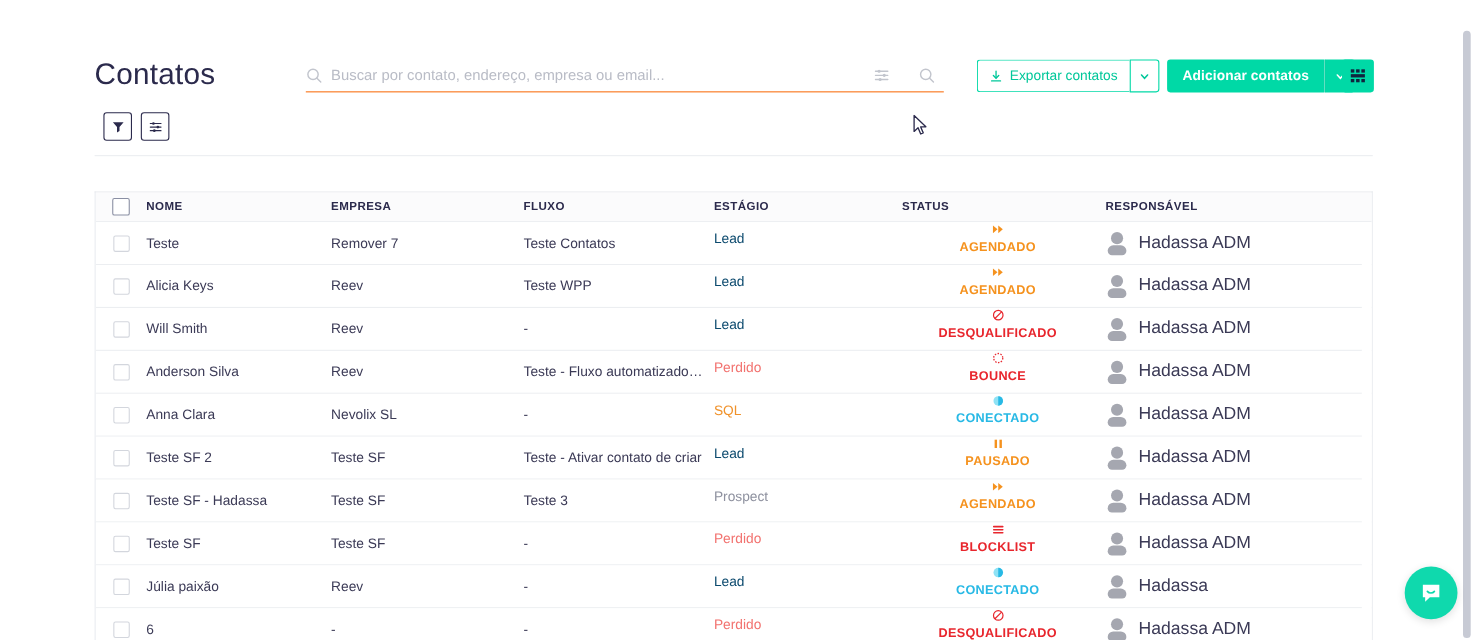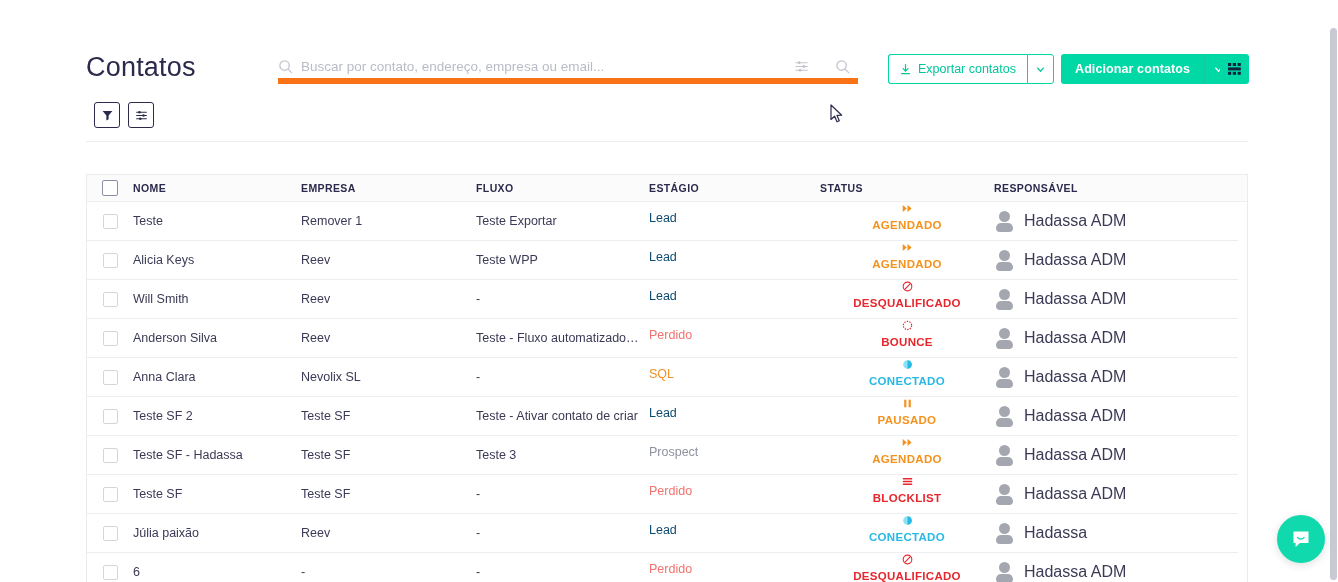--- a/index.html
+++ b/index.html
@@ -14,21 +14,21 @@
   
   .page-title {
     position: absolute; left: 86px; top: 52px;
     font-size: 27px; font-weight: 400; color: #2b2a4c;
     letter-spacing: 0.2px;
   }
 
   .search-wrap {
     position: absolute; left: 278px; top: 54px;
     width: 580px; height: 30px;
-    border-bottom: 6px solid #f97316;
+    border-bottom: 1px solid #f97316;
     display: flex; align-items: center; gap: 8px;
   }
   .search-input {
     flex: 1; border: none; outline: none;
     font-family: "Liberation Sans", sans-serif;
     font-size: 13.5px; color: #3a3a50; background: transparent;
     padding: 0;
   }
   .search-input::placeholder { color: #b9bcc6; }
   .ico { display:inline-flex; align-items:center; justify-content:center; }
@@ -99,21 +99,21 @@
   .thead .th {
     font-size:10.5px; font-weight:700; color:#2b2a4c;
     letter-spacing:.4px; text-transform:uppercase;
   }
   .col-check { width:46px; flex:0 0 46px; display:flex; align-items:center; justify-content:center; }
   .col-nome  { width:168px; flex:0 0 168px; }
   .col-emp   { width:175px; flex:0 0 175px; }
   .col-flux  { width:173px; flex:0 0 173px; }
   .col-est   { width:171px; flex:0 0 171px; }
   .col-stat  { width:174px; flex:0 0 174px; }
-  .col-resp  { flex:1 1 auto; }
+  .col-resp  { flex:1 1 auto;margin-left:11px; }
 
   .chk {
     width:15px; height:15px; border:1.5px solid #d3d6dd; border-radius:2px;
     background:#fff; cursor:pointer;
   }
   .chk.head { border-color:#8a8fa3; width:16px; height:16px; }
 
   .row {
     display:flex; align-items:center; height:39px;
     border-bottom:1px solid #eceef1; background:#fff;
@@ -281,22 +281,22 @@
       <div class="th col-est">ESTÁGIO</div>
       <div class="th col-stat">STATUS</div>
       <div class="th col-resp">RESPONSÁVEL</div>
     </div>
     <div id="tbody">
         <div class="row">
     <div class="col-check">
       <div class="chk"></div>
     </div>
     <div class="cell cell-nome col-nome">Teste</div>
-    <div class="cell cell-emp col-emp">Remover 1</div>
-    <div class="cell cell-flux col-flux">Teste Exportar</div>
+    <div class="cell cell-emp col-emp">Remover 7</div>
+    <div class="cell cell-flux col-flux">Teste Contatos</div>
     <div class="col-est">
       <span class="stage stage-lead">Lead</span>
     </div>
     <div class="col-stat">
       <span class="status s-agendado">
         <span class="ico">
                 <svg width="11" height="11" viewBox="0 0 16 16" fill="#f5921e">
                   <path d="M1 3l6 5-6 5z"></path>
                   <path d="M8 3l6 5-6 5z"></path>
                 </svg>

